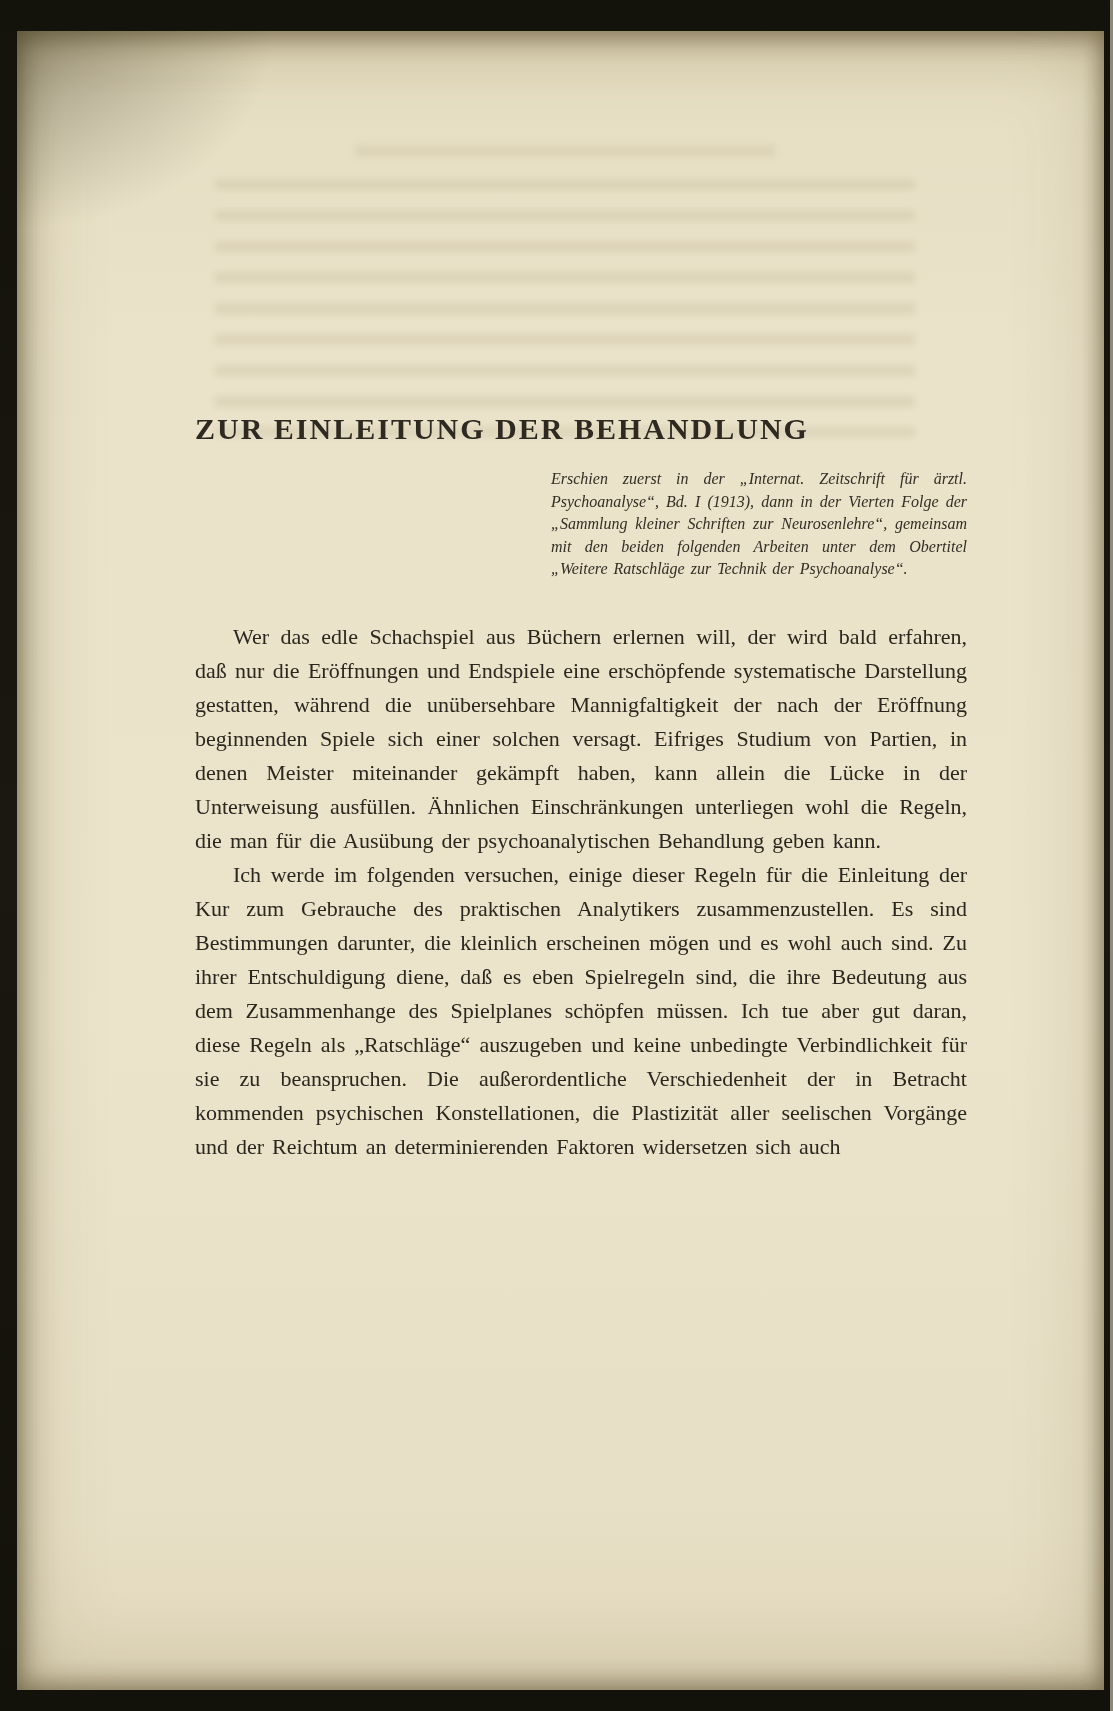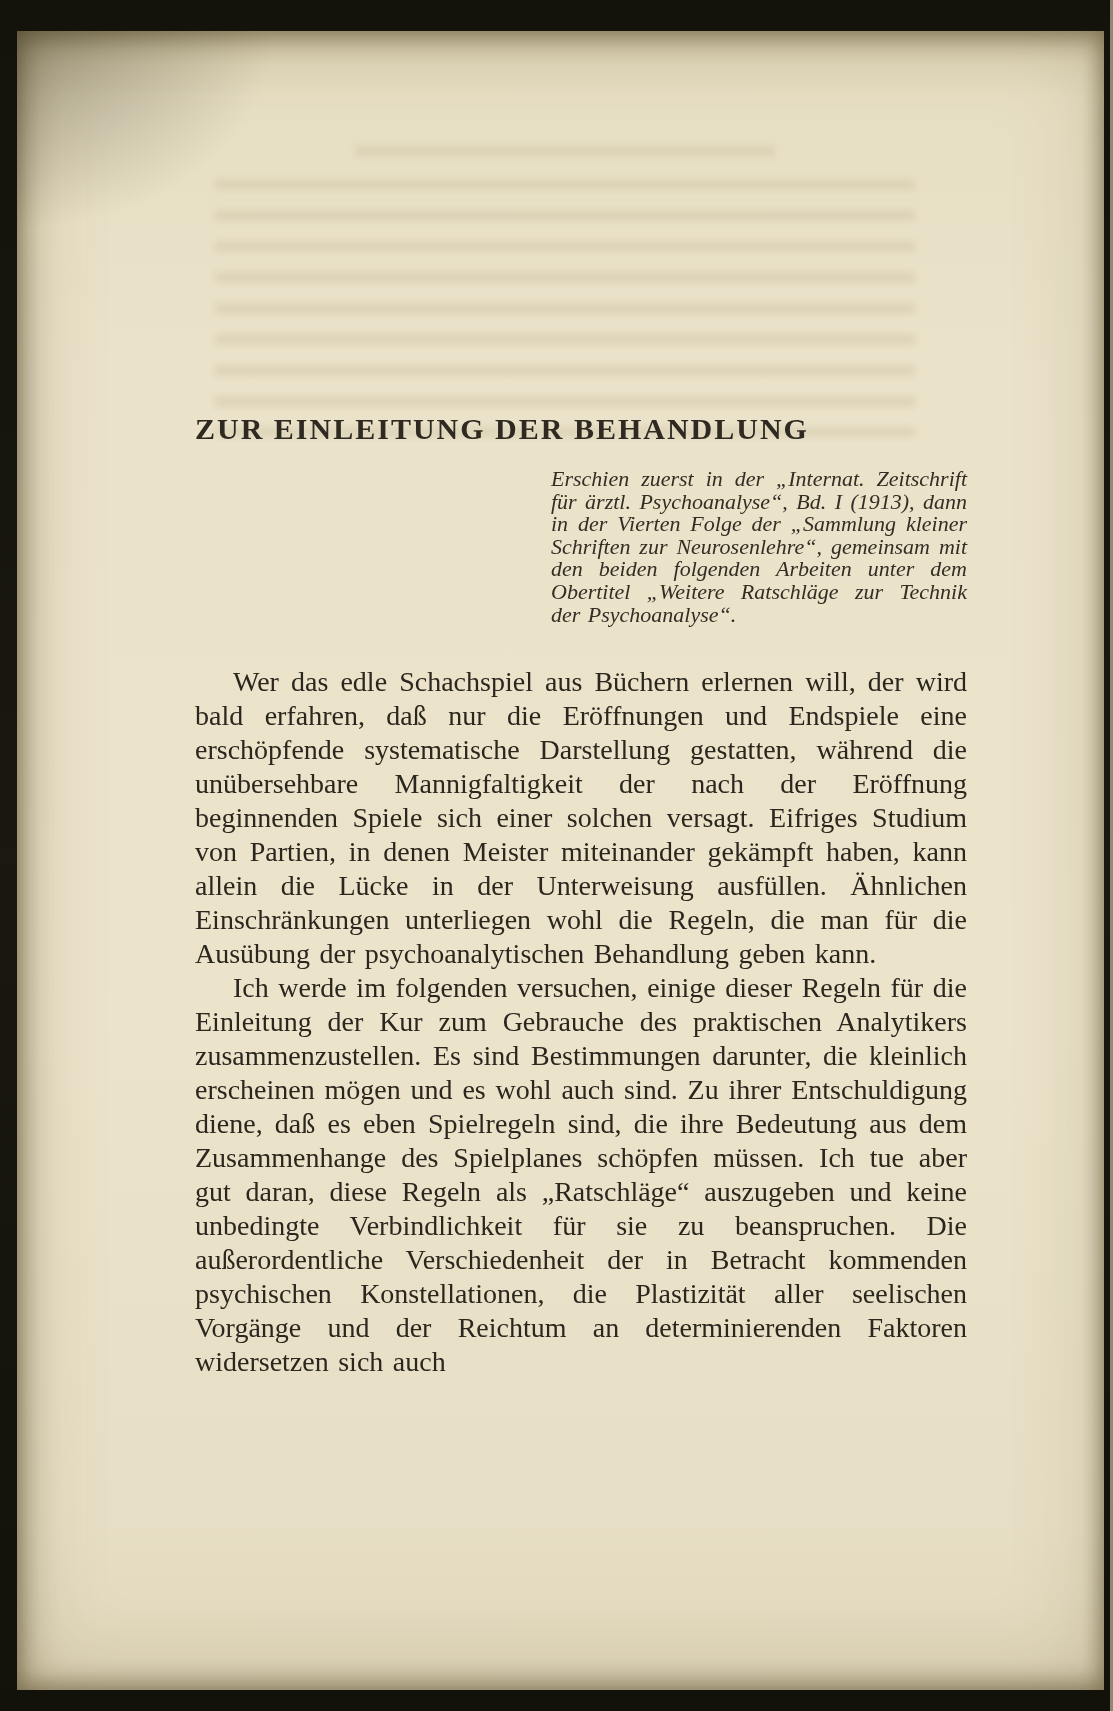--- a/index.html
+++ b/index.html
@@ -101,30 +101,30 @@
     font-weight: 700;
     letter-spacing: 2px;
     color: #2e2a21;
     font-family: "Liberation Serif", "DejaVu Serif", serif;
   }
 
   .editorial-note {
     margin: 22px 0 0 auto;
     width: 416px;
     font-style: italic;
-    font-size: 22px;
+    font-size: 16px;
     line-height: 22.6px;
     text-align: justify;
     color: #332e25;
     word-spacing: 2px;
   }
 
   .body-text {
     margin-top: 39px;
-    font-size: 28px;
+    font-size: 22px;
     line-height: 34px;
     text-align: justify;
     color: #2b271f;
     word-spacing: 2.5px;
   }
 
   .body-text p {
     margin: 0;
     text-indent: 38px;
   }

